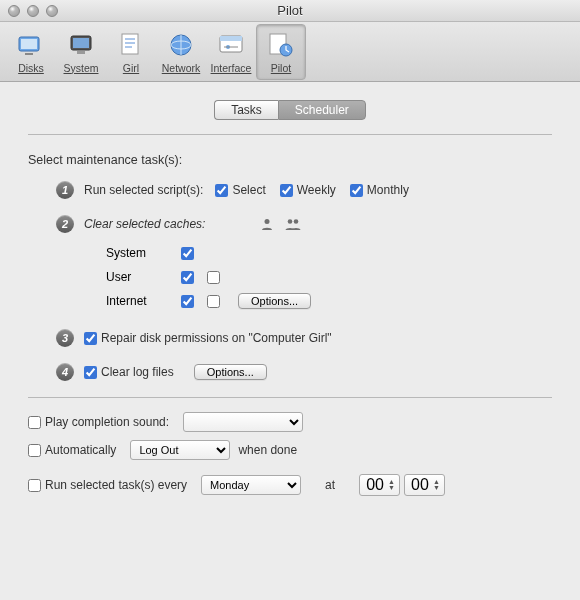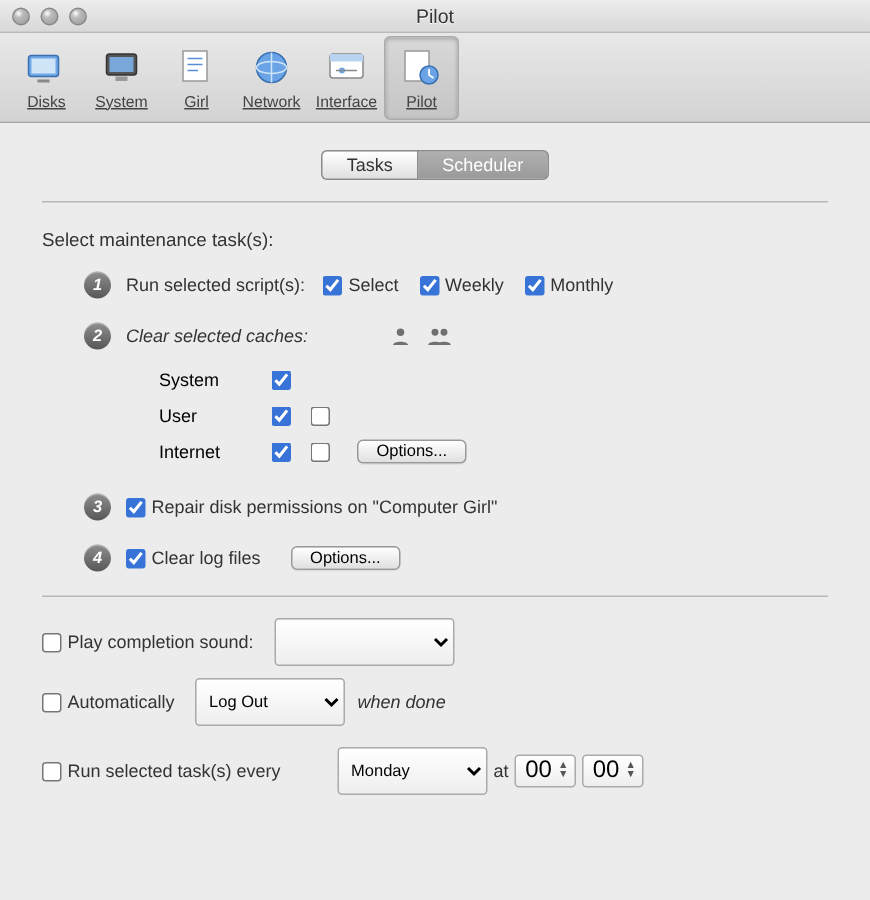--- a/index.html
+++ b/index.html
@@ -37,24 +37,24 @@
 .cache-head { display: flex; }
 .cache-lbl { width: 170px; }
 .cache-row { display: flex; align-items: center; height: 24px; }
 .cache-name { width: 120px; padding-left: 50px; }
 .cache-c1 { width: 26px; display: flex; justify-content: center; }
 .cache-c2 { width: 26px; display: flex; justify-content: center; }
 
 .btn { font-size: 11px; padding: 1px 12px; border-radius: 4px; border: 1px solid #999; background: linear-gradient(#fff,#e0e0e0); cursor: default; box-shadow: 0 1px 0 rgba(0,0,0,.05); }
 
 select, .stepper { font-size: 11px; border: 1px solid #aaa; border-radius: 3px; background: linear-gradient(#fff,#eee); padding: 1px 4px; }
-select { height: 32px; }
+select { height: 20px; }
 .sel-wide { width: 120px; }
 .sel-med { width: 100px; }
-.sel-day { width: 100px; margin-left: 24px; }
+.sel-day { width: 100px; }
 
 .stepper { display: inline-flex; align-items: center; }
 .stepper input { width: 22px; border: none; background: transparent; font-size: 16px; text-align: center; outline: none; }
 .step-btns { display: flex; flex-direction: column; line-height: 6px; font-size: 7px; color: #555; margin-left: 2px; }
 .step-btns span { cursor: default; }
 
 .icon-user, .icon-group { color: #707070; }
 .block { margin-bottom: 16px; }
 </style>
 </head>
@@ -238,30 +238,30 @@
       </label>
     <select class="sel-wide"><option></option></select>
   </div>
 
   <div class="row">
     <label class="cb-group">
         <input type="checkbox" style="">
         <span>Automatically</span>
       </label>
     <select class="sel-med"><option>Log Out</option></select>
-    <span style="margin-left:8px;font-style:italic;">when done</span>
+    <span style="margin-left:8px;">when done</span>
   </div>
 
   <div class="row" style="margin-top:14px;">
     <label class="cb-group">
         <input type="checkbox" style="">
         <span>Run selected task(s) every</span>
       </label>
     <select class="sel-day"><option>Monday</option></select>
-    <span style="margin:0 4px;">at</span>
+    <span style="margin:0 24px;">at</span>
     <span class="stepper">
       <input value="00" style="">
       <span class="step-btns">
           <span>▲</span>
           <span>▼</span>
         </span>
     </span>
     <span style="width:4px;"></span>
     <span class="stepper">
       <input value="00" style="">

